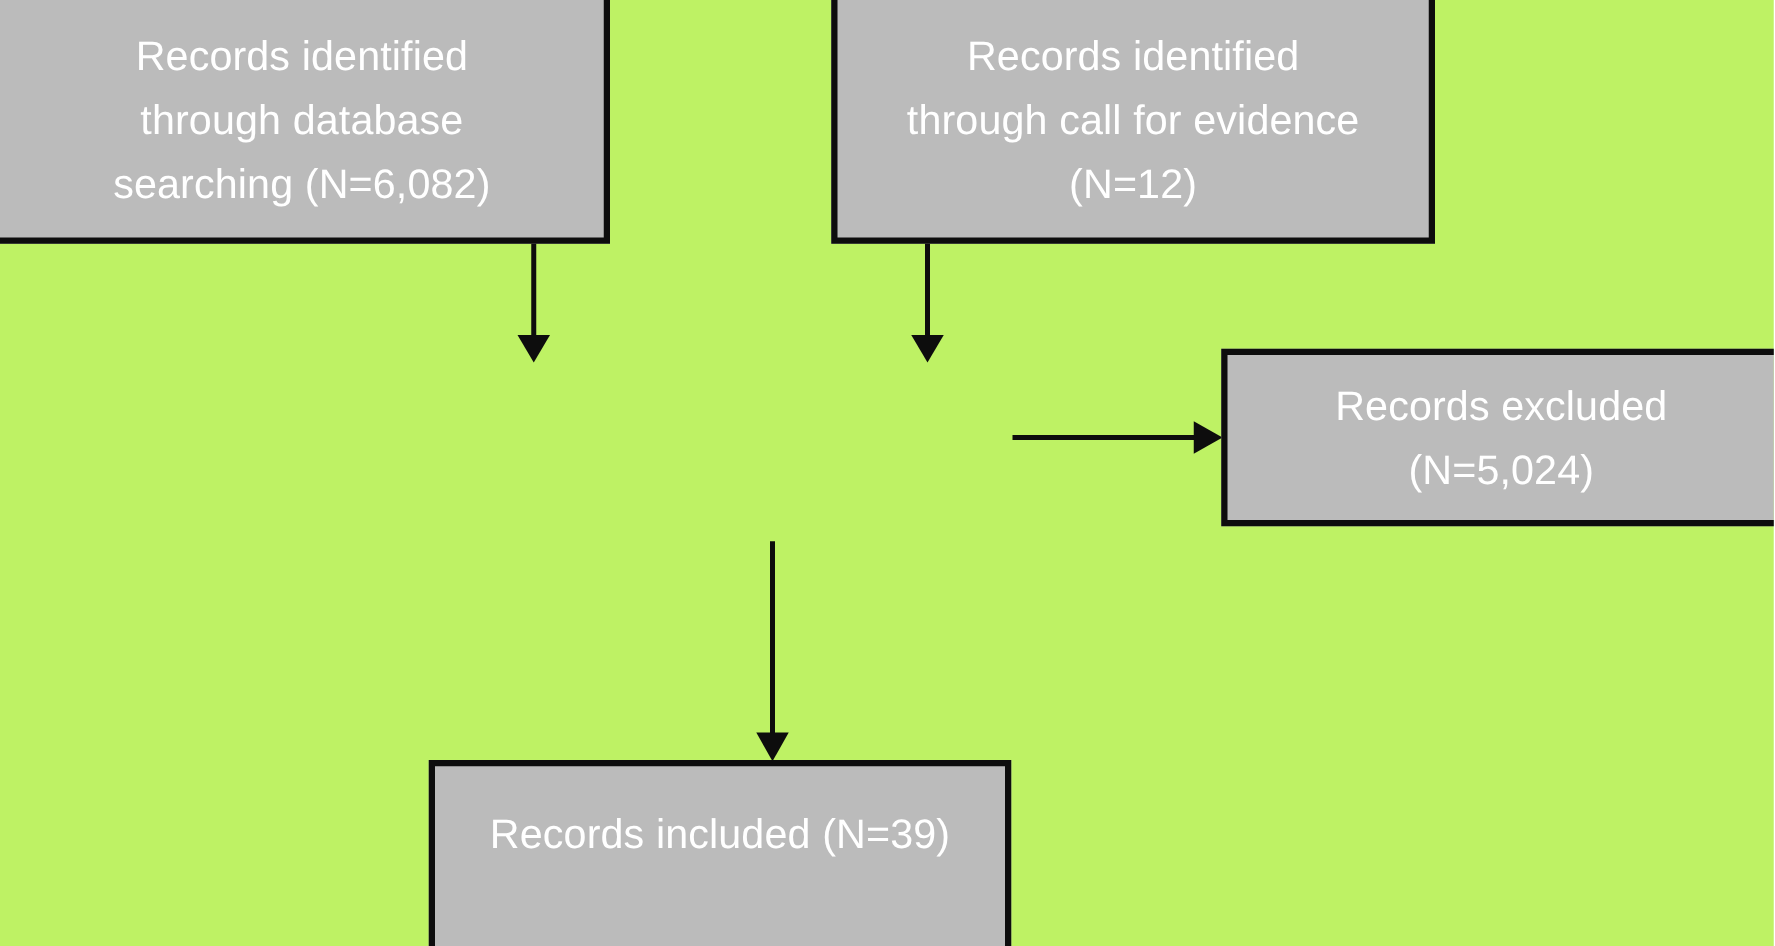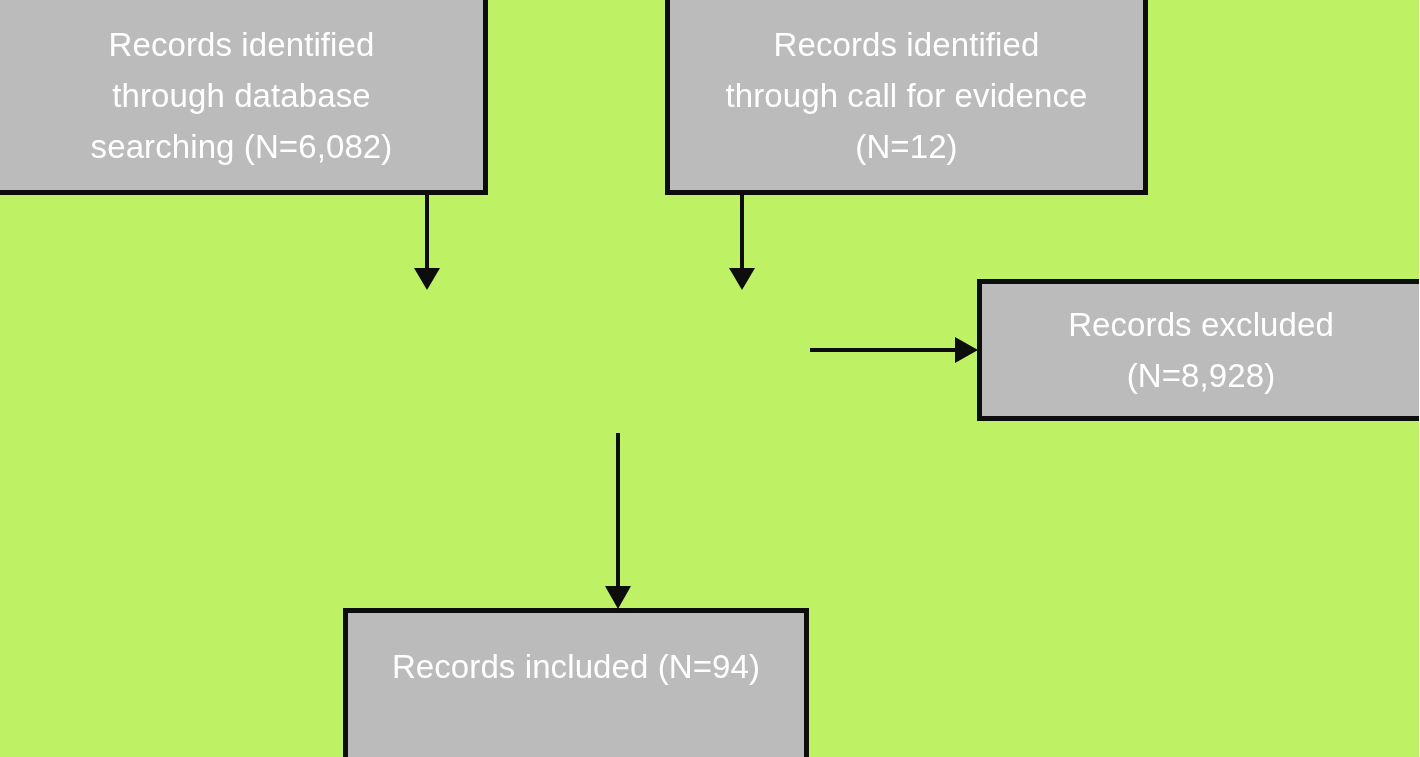--- a/index.html
+++ b/index.html
@@ -124,20 +124,20 @@
 
   <div class="node" id="node-call-evidence">
     <span>Records identified
 through call for evidence
 (N=12)</span>
   </div>
 
 
   <div class="node" id="node-excluded">
     <span>Records excluded
-(N=8,928)</span>
+(N=5,024)</span>
   </div>
 
   <div class="node" id="node-included">
-    <span>Records included (N=94)</span>
+    <span>Records included (N=39)</span>
   </div>
 
 </div>
 
 </body></html>

